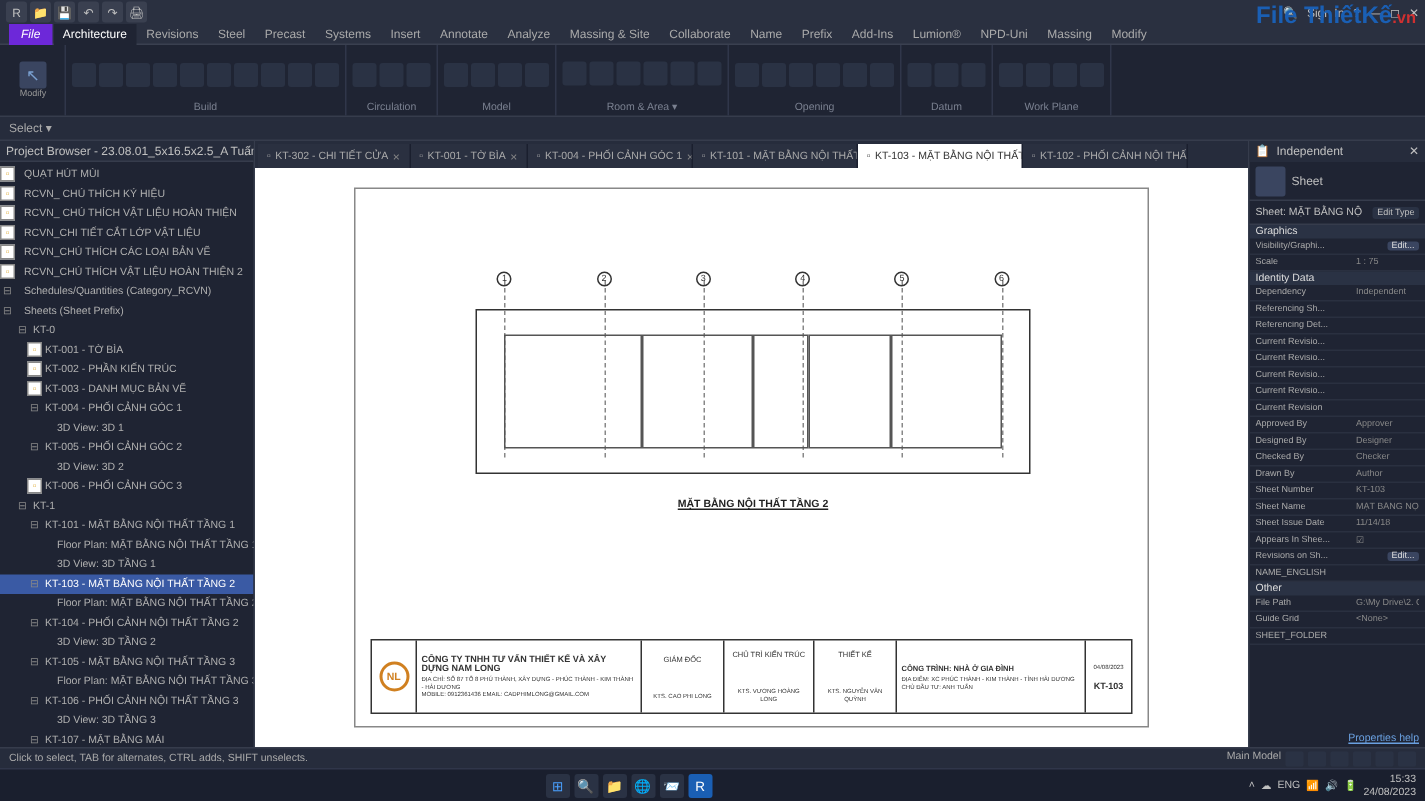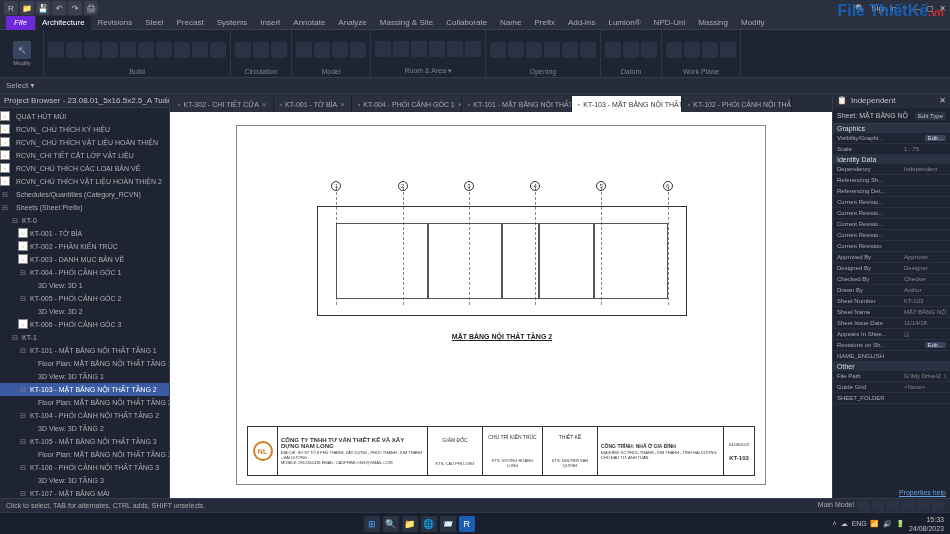--- a/index.html
+++ b/index.html
@@ -360,20 +360,24 @@
       </div>
     </div>
   </div>
 
   <div class="props">
     <div class="props-header">
       <span>📋</span>
       <span>Independent</span>
       <span class="x">✕</span>
     </div>
+    <div class="props-type">
+      <div class="props-type-ico"></div>
+      <div class="props-type-txt">Sheet</div>
+    </div>
     <div class="props-instance">
       <span>Sheet: MẶT BẰNG NỘ</span>
       <span class="edit-type">Edit Type</span>
     </div>
     <div id="props-body">
         <div class="props-cat">Graphics</div>
         <div class="props-row">
           <span class="k">Visibility/Graphi...</span>
           <span class="btn">Edit...</span>
         </div>

